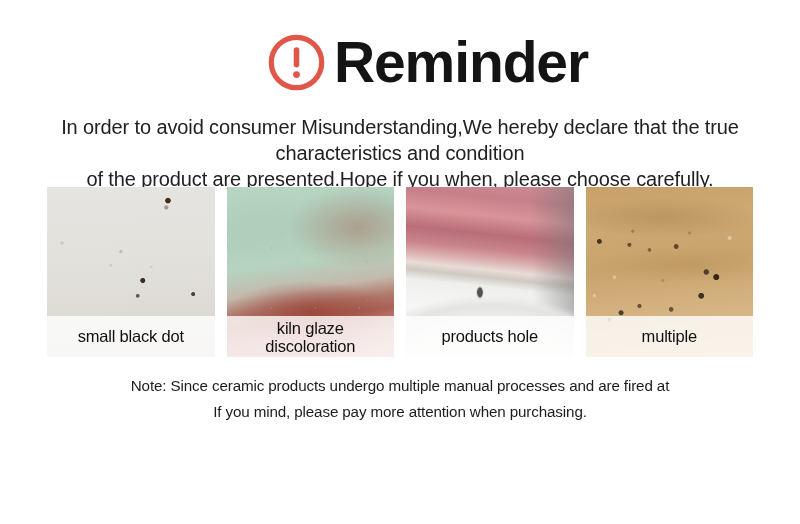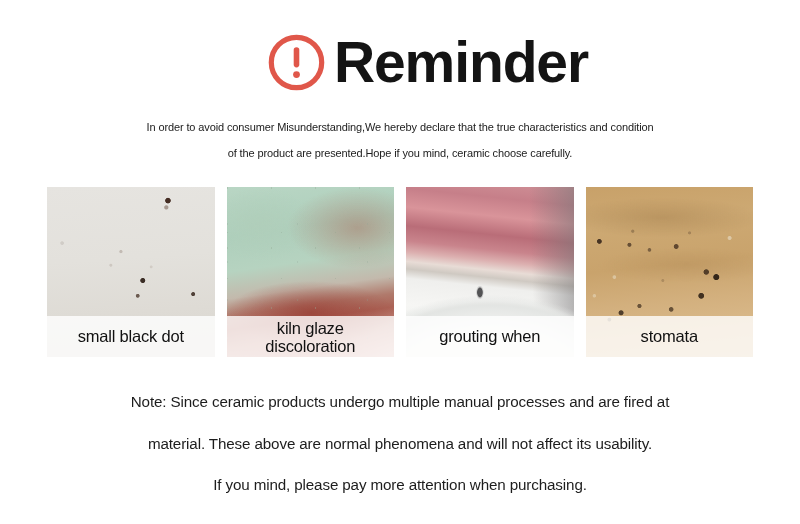--- a/index.html
+++ b/index.html
@@ -51,21 +51,21 @@
     white-space: nowrap;
   }
 
   
   .subtitle {
     position: absolute;
     top: 114px;
     left: 28px;
     width: 744px;
     text-align: center;
-    font-size: 11px;
+    font-size: 20px;
     line-height: 26px;
     color: #212121;
     letter-spacing: -0.12px;
   }
 
   
   .cards {
     position: absolute;
     top: 187px;
     left: 47px;
@@ -184,39 +184,39 @@
     position: absolute;
     top: 373px;
     left: 24px;
     width: 752px;
     text-align: center;
     font-size: 15.2px;
     line-height: 25.5px;
     color: #1d1d1d;
     letter-spacing: -0.13px;
   }
-  .note p { margin: 16px; }
+  .note p { margin: 0; }
 </style>
 </head>
 <body>
 
 <div class="page">
 
   <div class="title-row">
     <svg class="warn-icon" viewBox="0 0 57 57">
       <circle cx="28.5" cy="28.5" r="25.2" fill="none" stroke="#E0574A" stroke-width="5.2"></circle>
       <rect x="25.7" y="13.2" width="5.6" height="20.2" rx="2.8" fill="#E0574A"></rect>
       <circle cx="28.5" cy="40.6" r="3.4" fill="#E0574A"></circle>
     </svg>
     <div class="title-text">Reminder</div>
   </div>
 
   <div class="subtitle">
     <div>In order to avoid consumer Misunderstanding,We hereby declare that the true characteristics and condition</div>
-    <div>of the product are presented.Hope if you mind, ceramic choose carefully.</div>
+    <div>of the product are presented.Hope if you when, please choose carefully.</div>
   </div>
 
   <div class="cards">
 
     <div class="card">
       <div class="card-photo photo-dot"></div>
       <div class="caption">small black dot</div>
     </div>
 
     <div class="card">
@@ -224,29 +224,28 @@
       <div class="caption two-line">
         <span>
           <span>kiln glaze</span><br>
           <span>discoloration</span>
         </span>
       </div>
     </div>
 
     <div class="card">
       <div class="card-photo photo-hole"></div>
-      <div class="caption">grouting when</div>
+      <div class="caption">products hole</div>
     </div>
 
     <div class="card">
       <div class="card-photo photo-stomata"></div>
-      <div class="caption">stomata</div>
+      <div class="caption">multiple</div>
     </div>
 
   </div>
 
   <div class="note">
     <p>Note: Since ceramic products undergo multiple manual processes and are fired at</p>
-    <p>material. These above are normal phenomena and will not affect its usability.</p>
     <p>If you mind, please pay more attention when purchasing.</p>
   </div>
 
 </div>
 
 </body></html>

